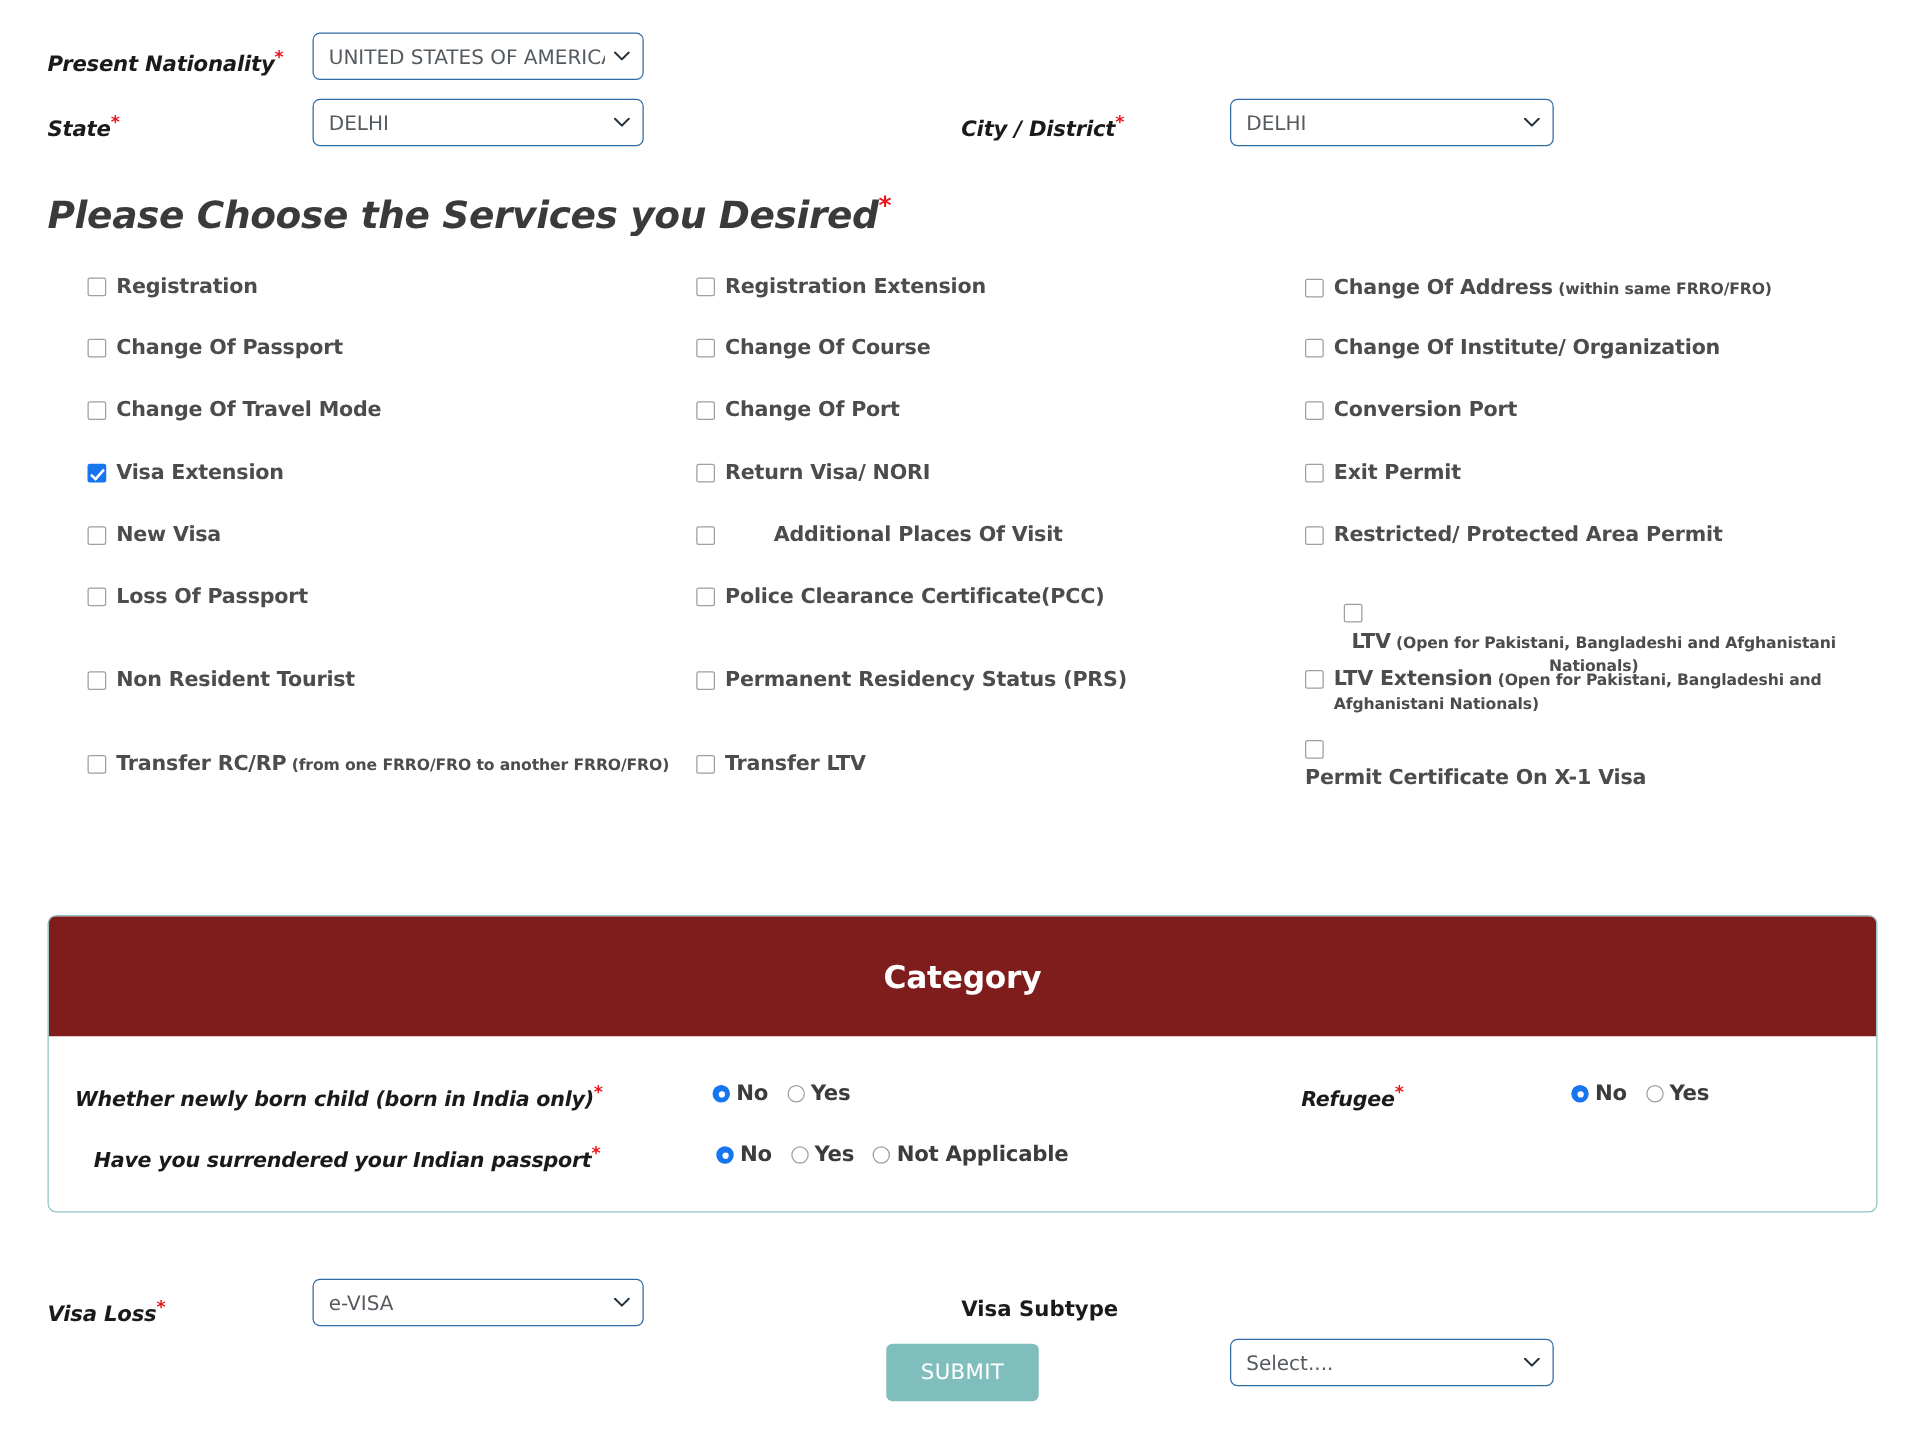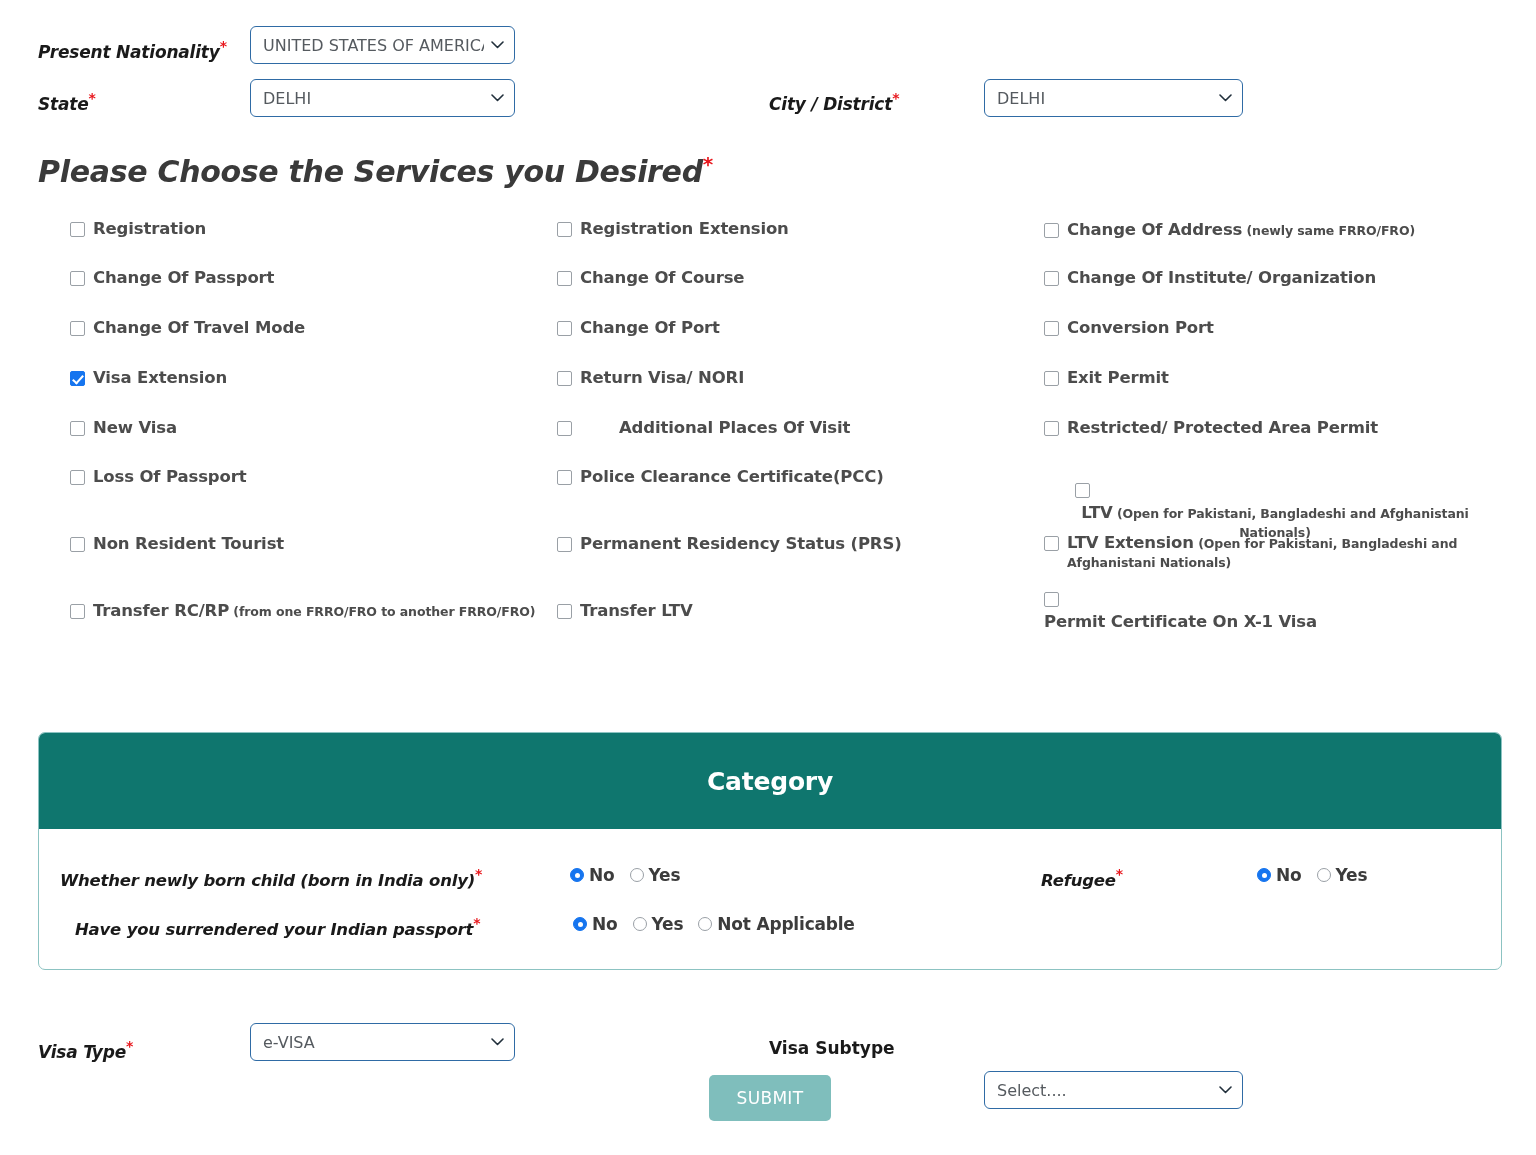--- a/index.html
+++ b/index.html
@@ -109,21 +109,21 @@
     position: absolute;
     left: 38px; top: 732px;
     width: 1464px; height: 238px;
     border: 1px solid #8cc3c2;
     border-radius: 7px;
     background: #ffffff;
     overflow: hidden;
   }
   .catheader {
     height: 96px;
-    background: #0f766e;
+    background: #7f1d1d;
     display: flex;
     align-items: center;
     justify-content: center;
   }
   .catheader .title {
     color: #ffffff;
     font-weight: bold;
     font-size: 25px;
     letter-spacing: -0.2px;
   }
@@ -233,21 +233,21 @@
       <div class="svc" style="left: 70px; top: 219px; width: 470px;">
         <input type="checkbox" class="cbx" style="">
         <label class="svctext">Registration</label>
       </div>
       <div class="svc" style="left: 557px; top: 219px; width: 470px;">
         <input type="checkbox" class="cbx" style="">
         <label class="svctext">Registration Extension</label>
       </div>
       <div class="svc" style="left: 1044px; top: 220px; width: 460px;">
         <input type="checkbox" class="cbx" style="">
-        <label class="svctext">Change Of Address<span class="note"> (newly same FRRO/FRO)</span></label>
+        <label class="svctext">Change Of Address<span class="note"> (within same FRRO/FRO)</span></label>
       </div>
       <div class="svc" style="left: 70px; top: 268px; width: 470px;">
         <input type="checkbox" class="cbx" style="">
         <label class="svctext">Change Of Passport</label>
       </div>
       <div class="svc" style="left: 557px; top: 268px; width: 470px;">
         <input type="checkbox" class="cbx" style="">
         <label class="svctext">Change Of Course</label>
       </div>
       <div class="svc" style="left: 1044px; top: 268px; width: 460px;">
@@ -378,21 +378,21 @@
           <input type="radio" class="rdo" name="refugee" style="">
           <span>Yes</span>
         </label>
       </div>
 
     </div>
   </div>
 
   <div>
     <div class="lbl" style="position:absolute; left:38px; top:1038px;">
-      <span>Visa Type</span><span class="req sup">*</span>
+      <span>Visa Loss</span><span class="req sup">*</span>
     </div>
     <div class="ddlwrap" style="position:absolute; left:250px; top:1023px;">
       <select class="ddl" style="width:265px;">
         <option>e-VISA</option>
       </select>
       <svg class="chev" viewBox="0 0 13 8">
           <path d="M1 1l5.5 5.5L12 1" stroke="currentColor" stroke-width="1.6" fill="none" stroke-linecap="round" stroke-linejoin="round"></path>
         </svg>
     </div>
   </div>

